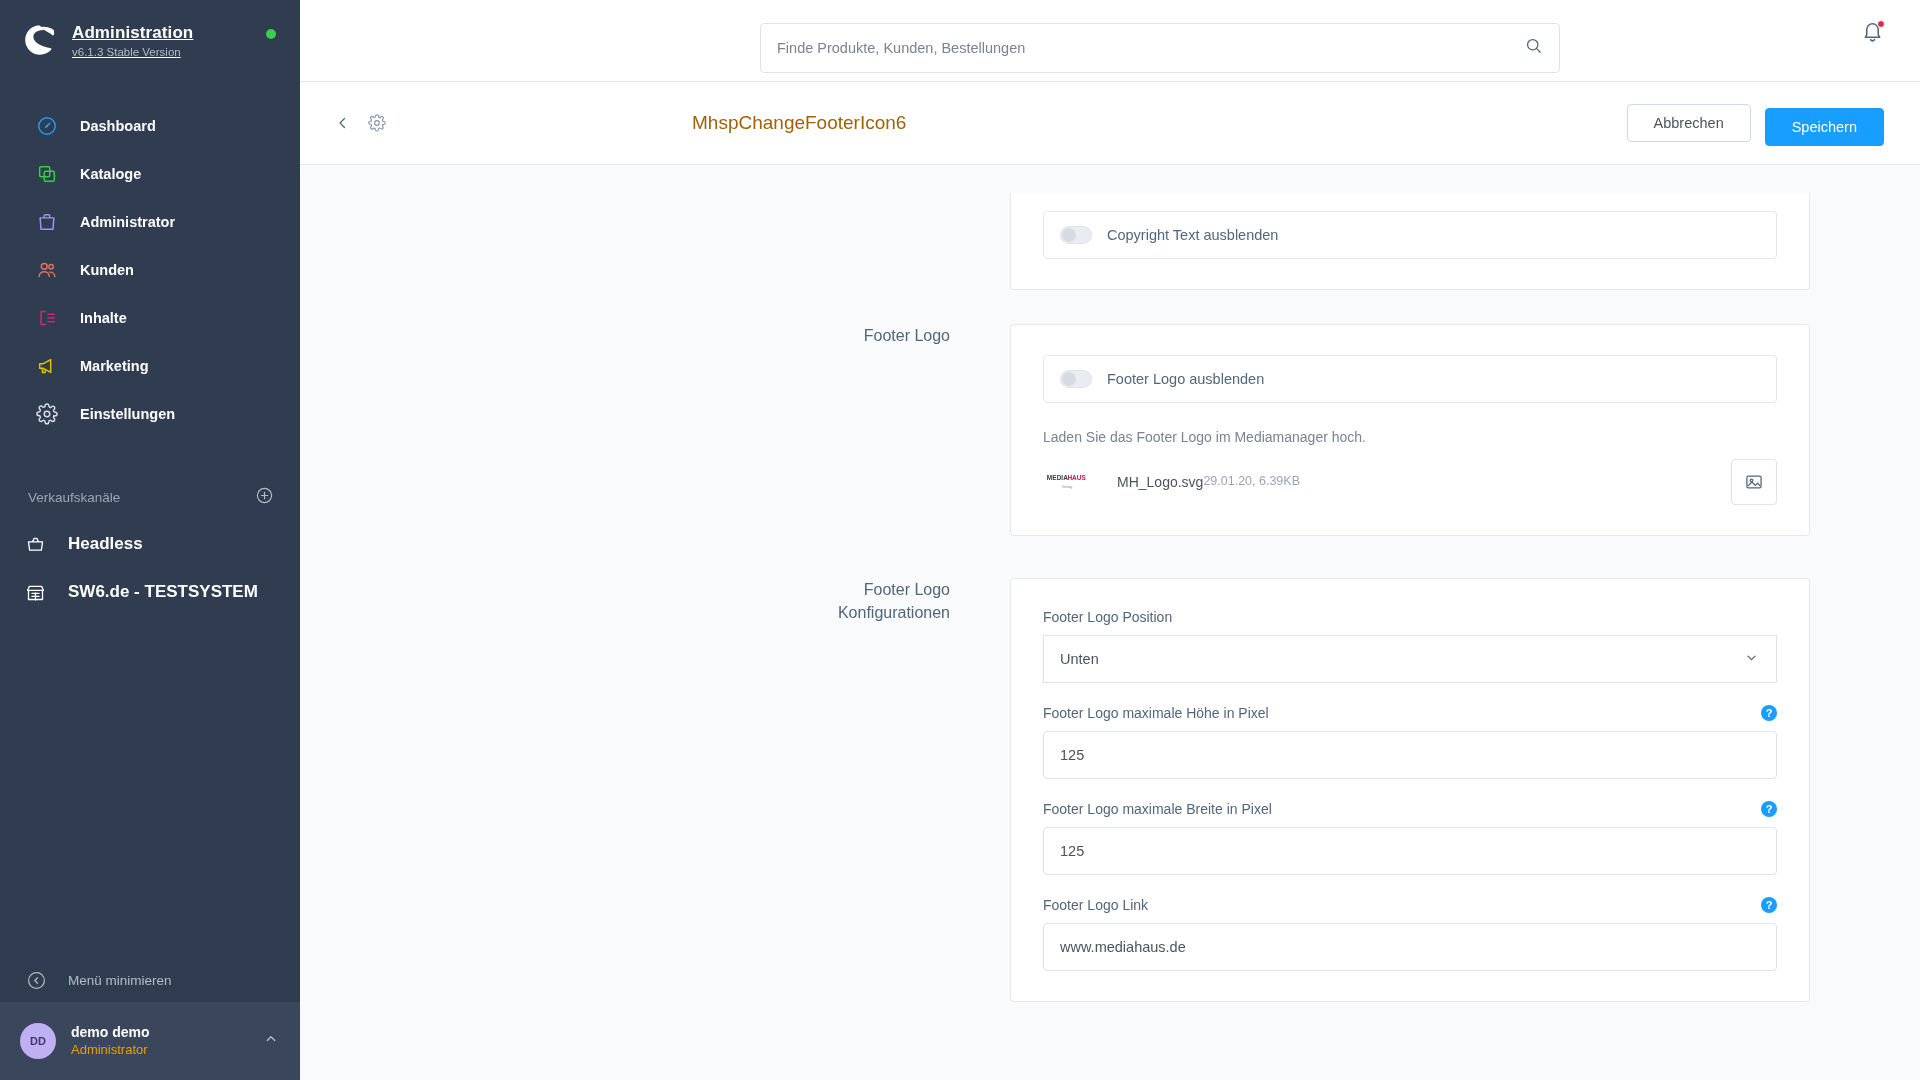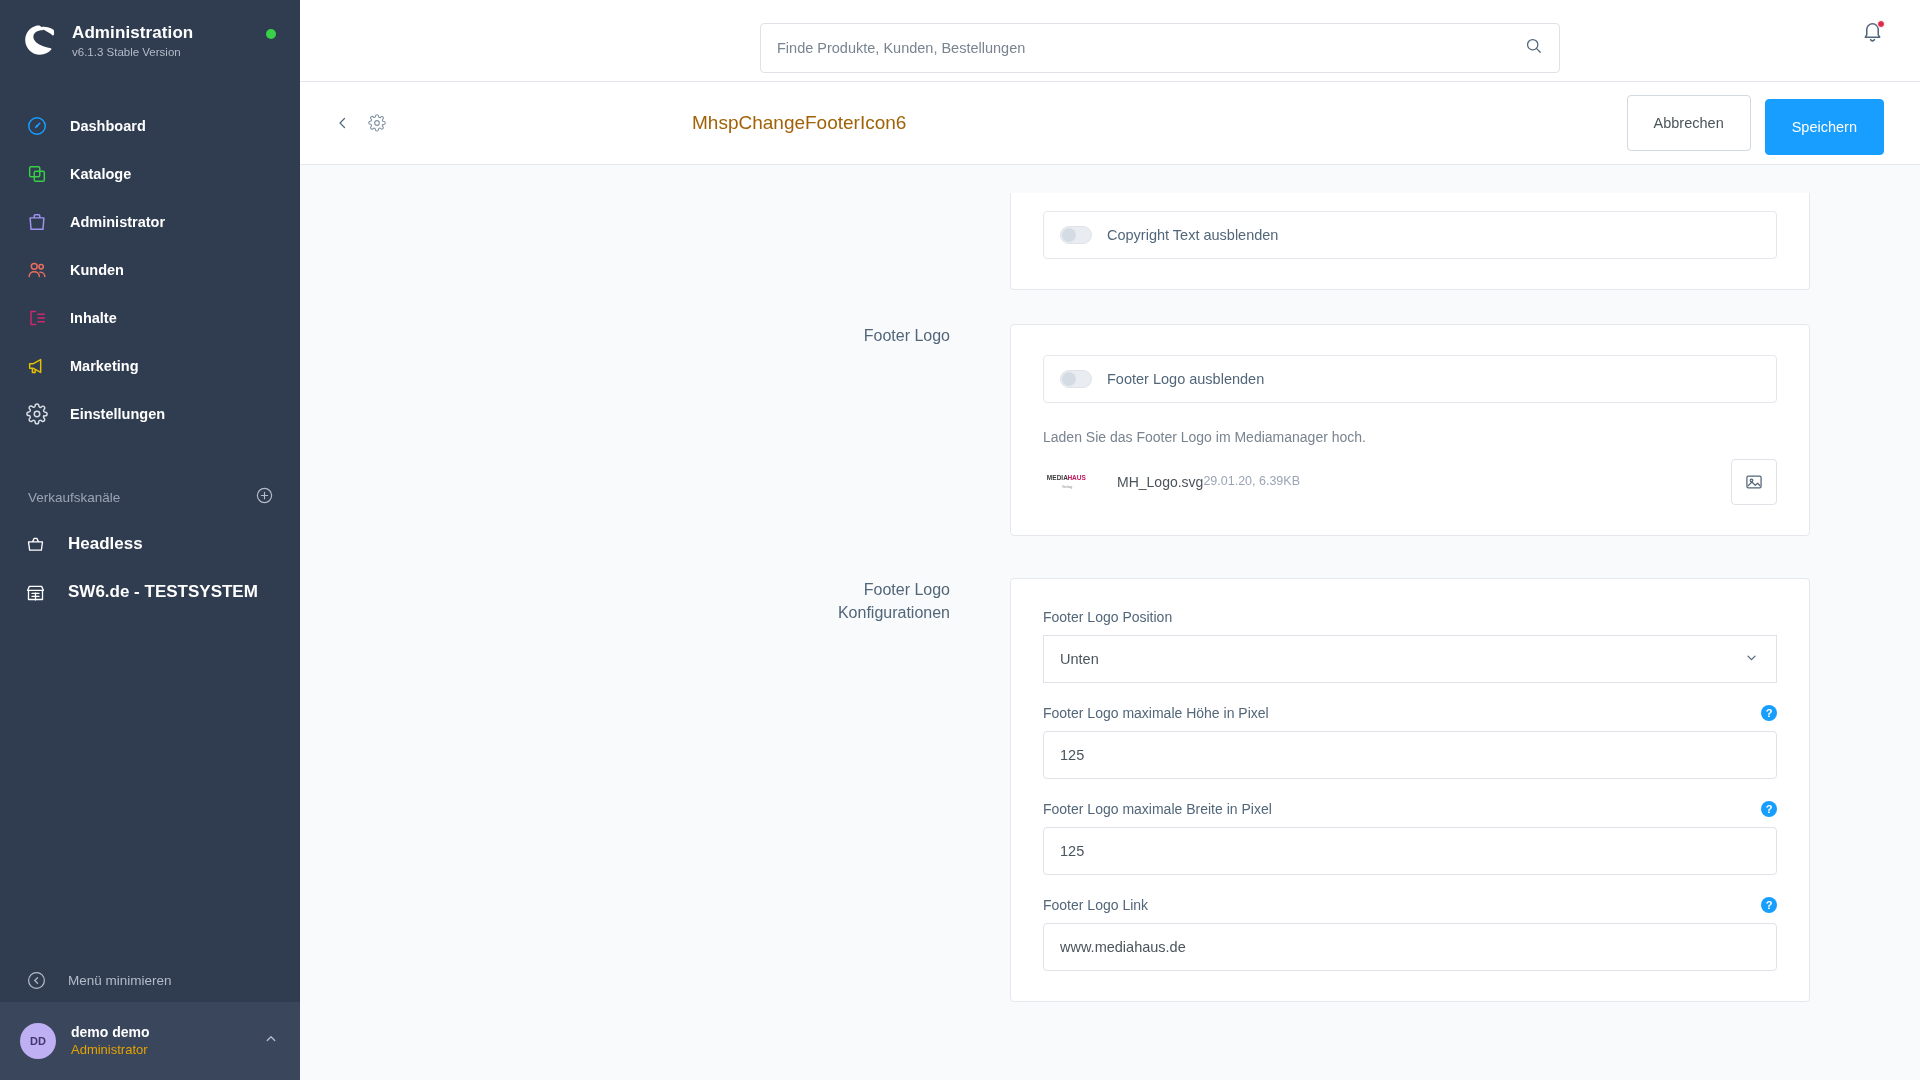--- a/index.html
+++ b/index.html
@@ -18,32 +18,32 @@
     color: #fff;
     display: flex; flex-direction: column;
     position: relative;
   }
   .brand {
     display: flex; align-items: center;
     padding: 22px 0 22px 22px;
     position: relative;
   }
   .brand-logo { width: 36px; height: 36px; flex: 0 0 36px; margin-right: 14px; }
-  .brand-text { display: flex; flex-direction: column; justify-content: center; }
+  .brand-text { display: flex; flex-direction: column; justify-content: center; text-decoration: underline; }
   .brand-title { font-size: 17px; font-weight: bold; color: #fff; letter-spacing: .1px; line-height: 1.25; }
   .brand-sub { font-size: 11.5px; color: #b3bcc8; margin-top: 2px; }
   .status-dot {
     width: 10px; height: 10px; border-radius: 50%;
     background: #37d046; position: absolute; left: 266px; top: 29px;
   }
 
   .nav { margin-top: 22px; }
   .nav-item {
     display: flex; align-items: center;
-    height: 48px; padding-left: 24px;
+    height: 48px; padding-left: 34px;
     cursor: pointer;
   }
   .nav-icon { width: 26px; height: 26px; flex: 0 0 26px; margin-right: 20px; display: flex; align-items: center; justify-content: center; }
   .nav-label { font-size: 14.5px; font-weight: bold; color: #fff; }
 
   .section-head {
     display: flex; align-items: center; justify-content: space-between;
     padding: 0 26px 0 28px; height: 46px;
     margin-top: 36px;
   }
@@ -119,21 +119,21 @@
     flex: 0 0 83px;
   }
   .hb-back { padding: 8px; cursor: pointer; display: flex; align-items: center; }
   .hb-gear { padding: 8px; cursor: pointer; display: flex; align-items: center; margin-right: 8px; }
   .hb-title {
     font-size: 19px; color: #a16207; font-weight: normal;
     margin-left: 290px;
   }
   .hb-actions { margin-left: auto; display: flex; align-items: center; gap: 14px; }
   .btn {
-    height: 56px; border-radius: 4px; font-size: 14.5px;
+    height: 38px; border-radius: 4px; font-size: 14.5px;
     display: flex; align-items: center; justify-content: center;
     cursor: pointer; font-family: "Liberation Sans", sans-serif;
   }
   .btn-secondary {
     background: #fff; border: 1px solid #d1d9e0; color: #4a545b;
     padding: 0 26px;
   }
   .btn-primary {
     background: #189eff; border: 1px solid #189eff; color: #fff;
     padding: 4px 26px;

